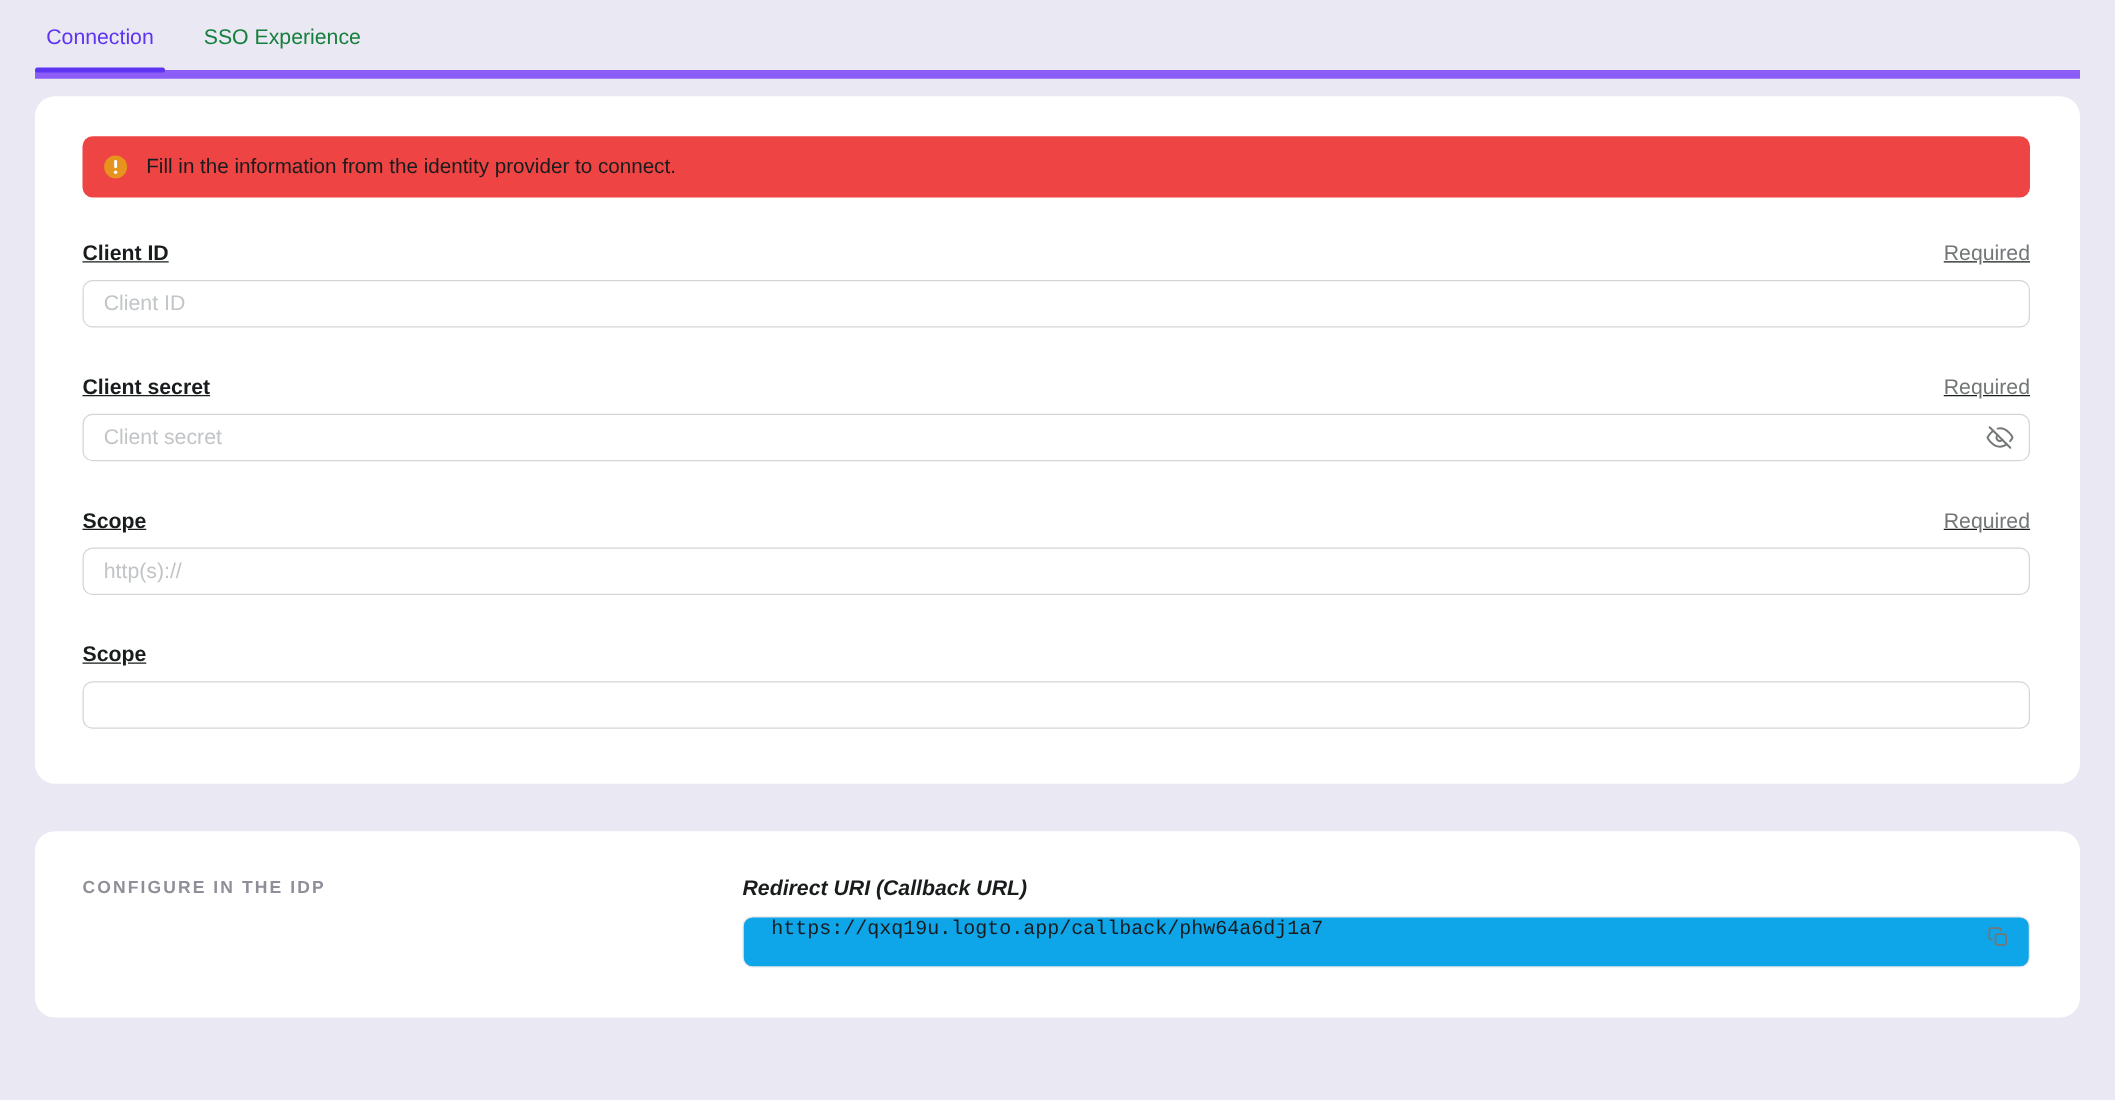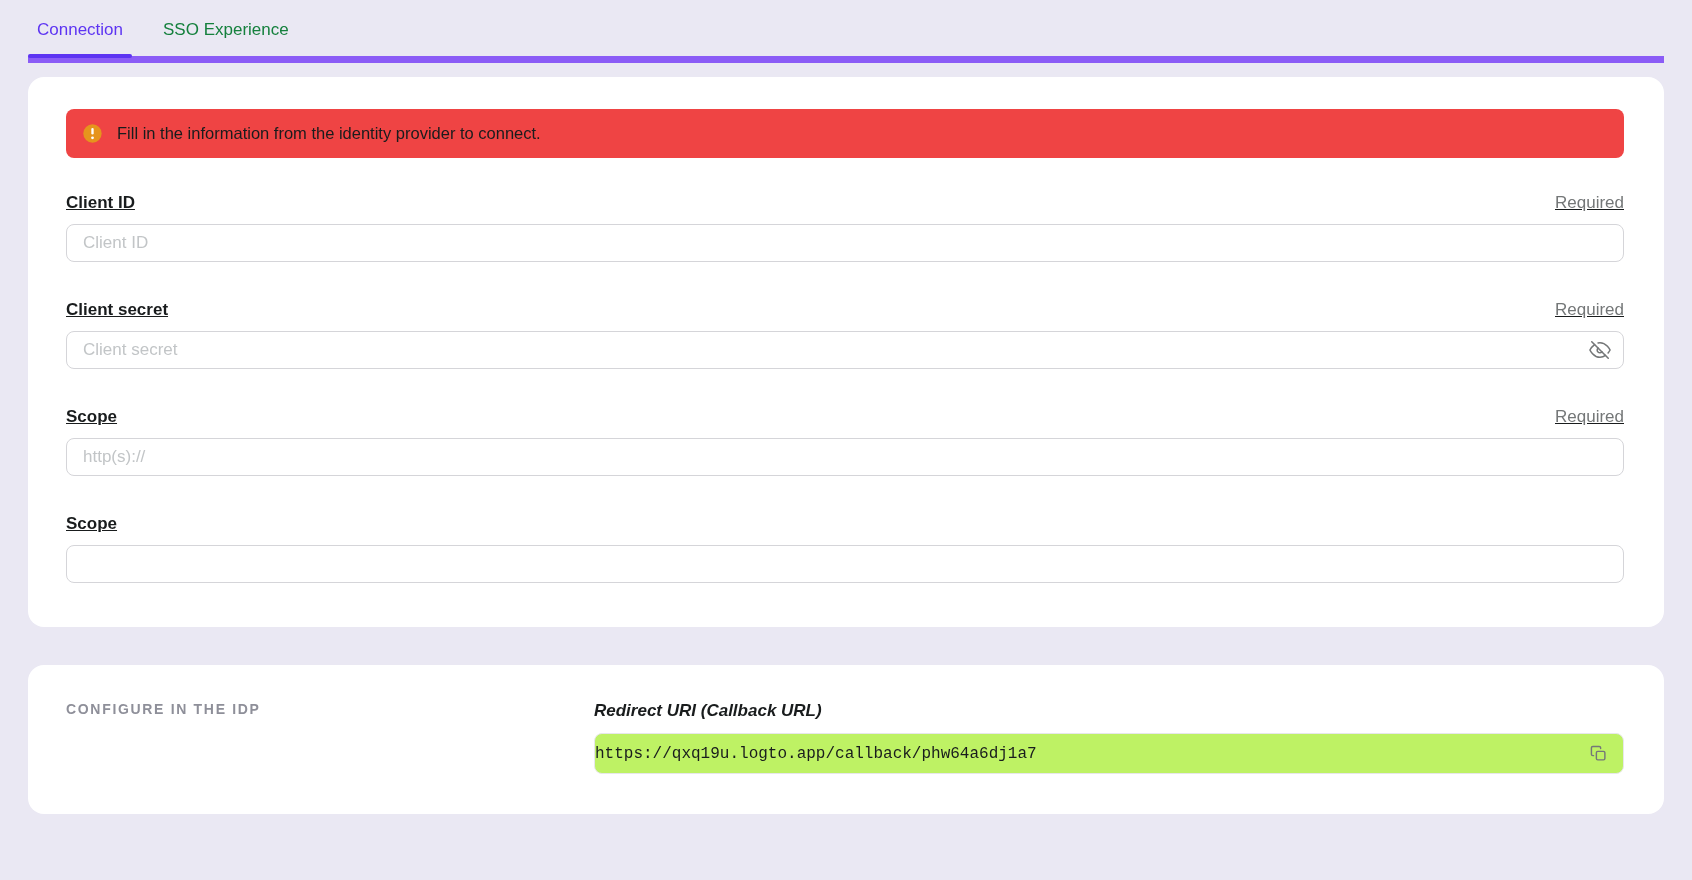--- a/index.html
+++ b/index.html
@@ -120,26 +120,25 @@
     background: none; border: none;
     color: #747778;
     cursor: pointer;
     padding: 0;
   }
 
   
   .uri-label { font-size: 17px; font-weight: 600; margin: 2px 0 12px 0; font-style: italic; }
   .copy-box {
     display: flex;
-    align-items: center;
-    background: #bef264;
+    background: #0ea5e9;
     border: 1px solid #e7e7ea;
     border-radius: 8px;
     height: 41px;
-    padding: 0 10px 0 0;
+    padding: 0 10px 0 22px;
   }
   .uri-value {
     flex: 1;
     font-family: "Liberation Mono", monospace;
     font-size: 16px;
     color: #191c1d;
     white-space: nowrap;
     overflow: hidden;
   }
   .copy-button {

